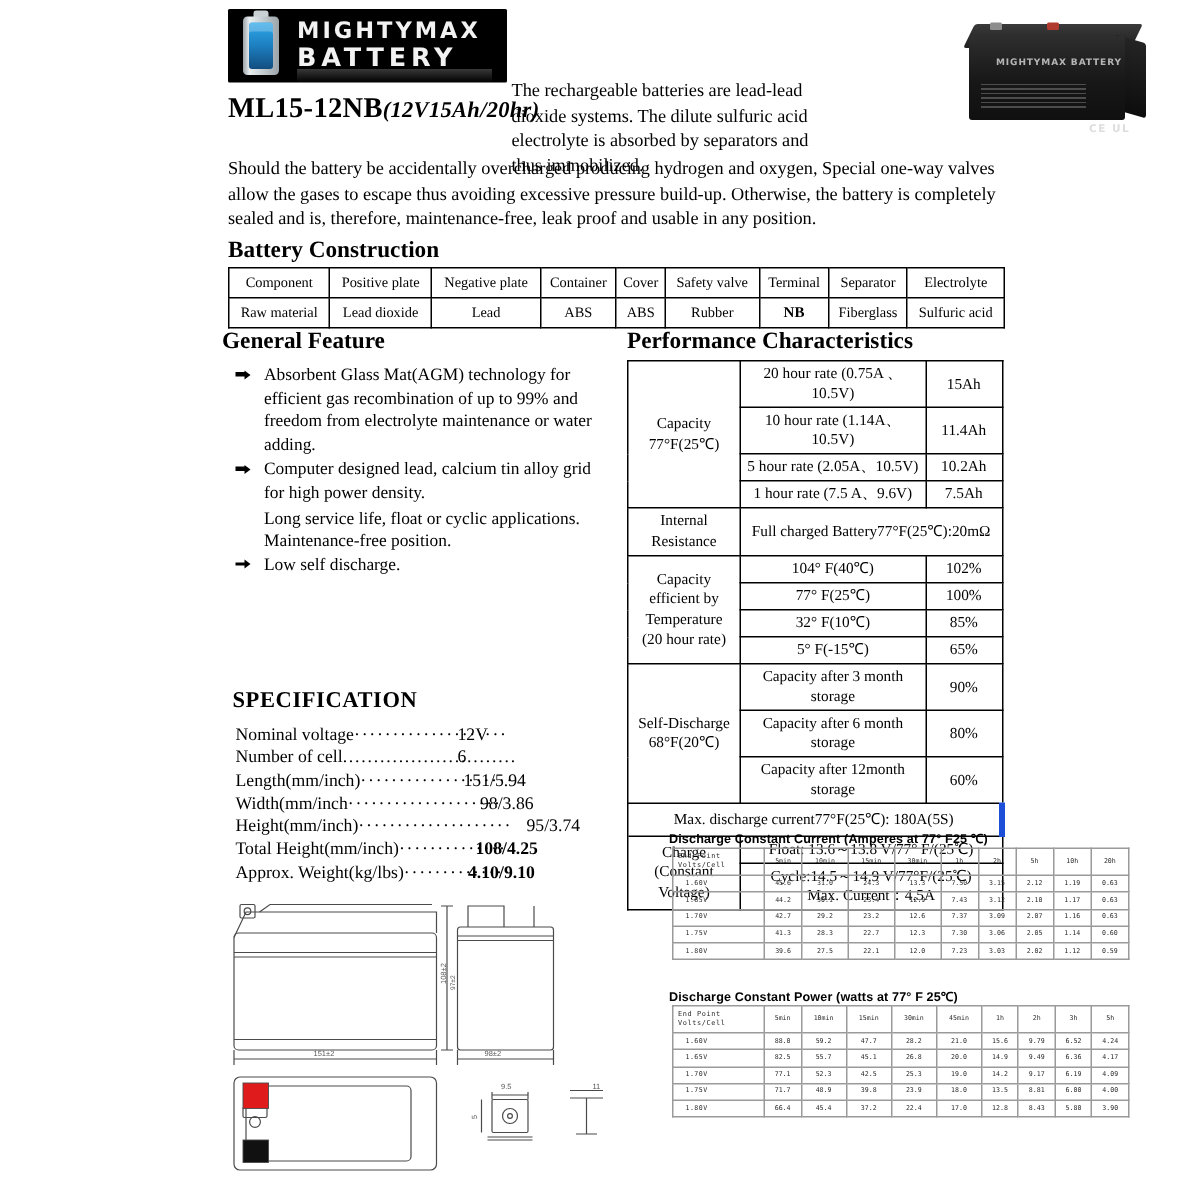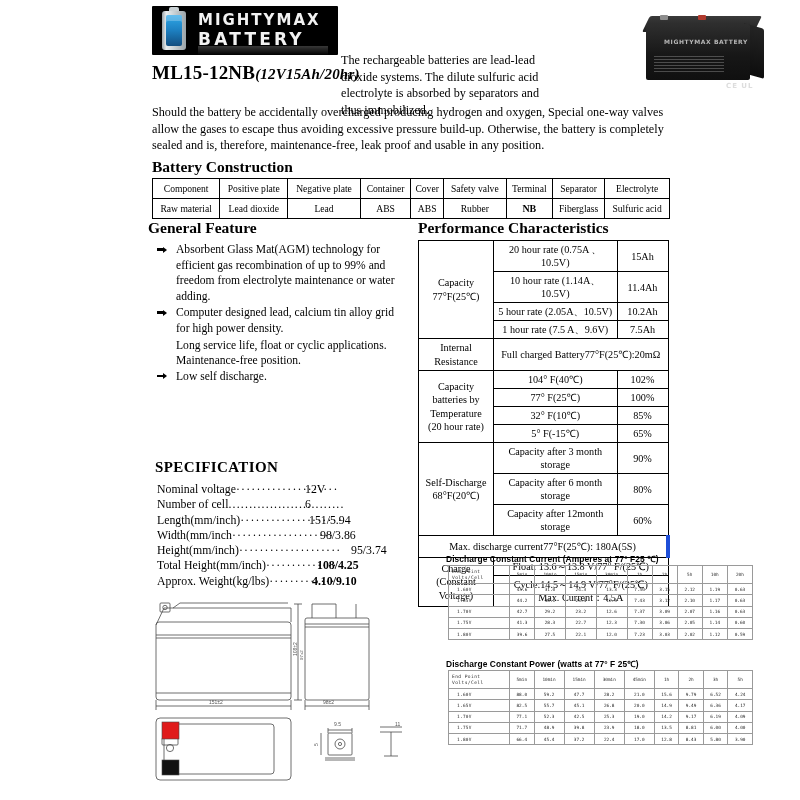--- a/index.html
+++ b/index.html
@@ -269,21 +269,21 @@
         <td class="lab">
           <div>Internal</div>
           <div>Resistance</div>
         </td>
         <td colspan="2">Full charged Battery77°F(25℃):20mΩ</td>
       </tr>
 
       <tr>
         <td class="lab" rowspan="4">
           <div>Capacity</div>
-          <div>batteries by</div>
+          <div>efficient by</div>
           <div>Temperature</div>
           <div>(20 hour rate)</div>
         </td>
         <td>104°  F(40℃)</td>
         <td class="val">102%</td>
       </tr>
       <tr>
         <td>77°  F(25℃)</td>
         <td class="val">100%</td>
       </tr>

